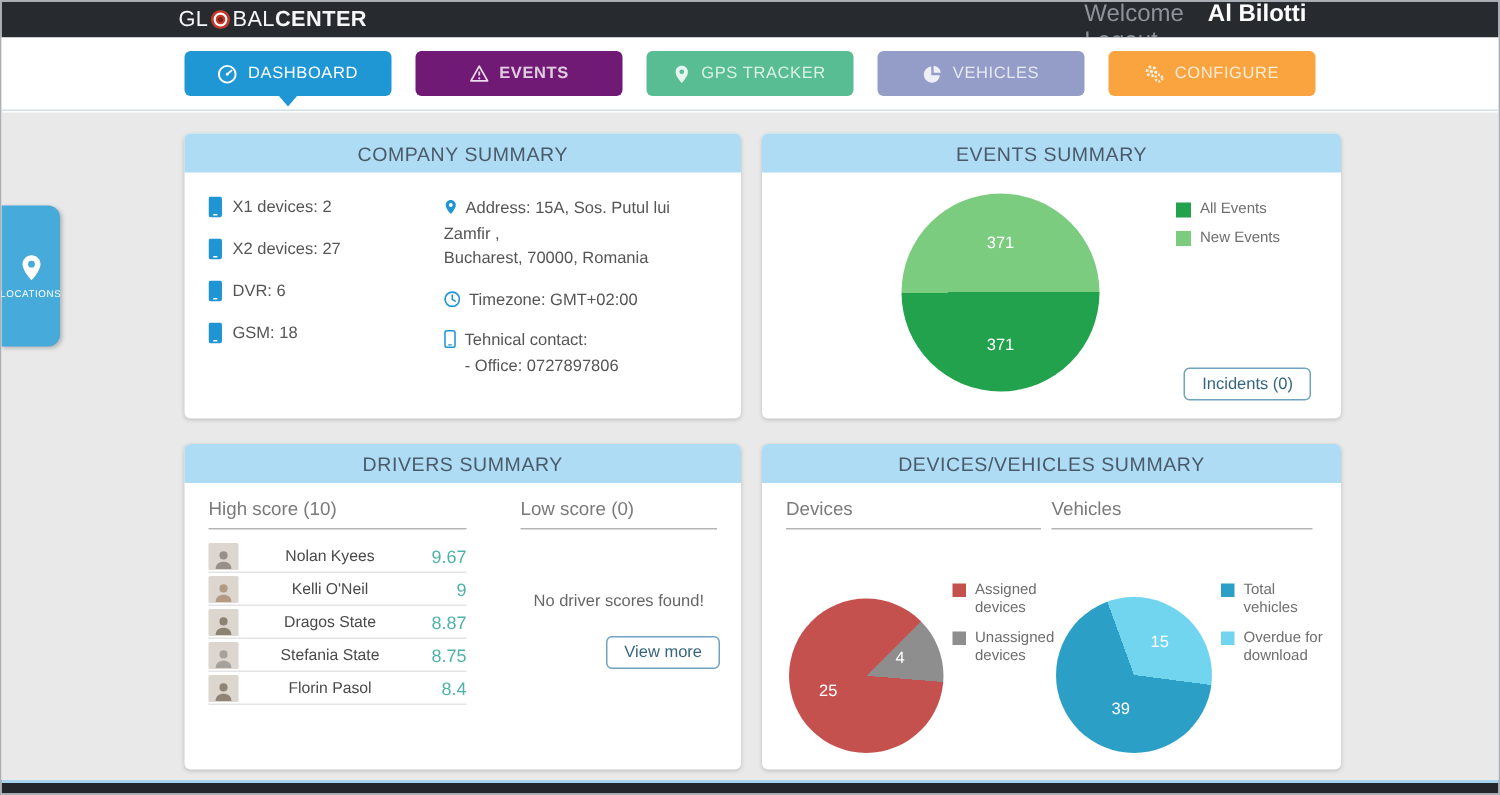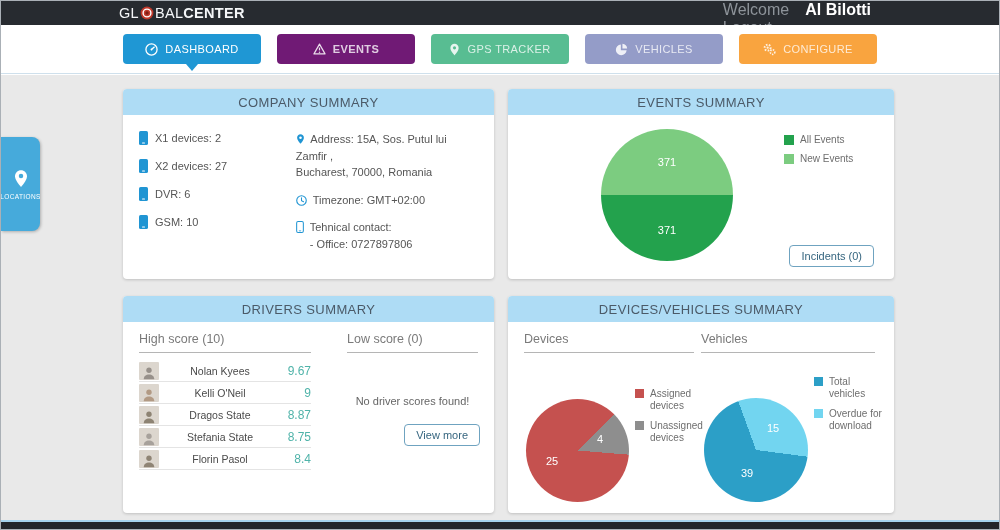--- a/index.html
+++ b/index.html
@@ -145,21 +145,21 @@
   .no-scores { text-align:center; margin-top:42px; font-size:11px; color:#666; }
 
   
   .devices-body { position:relative; height:191px; }
   .dv-col { position:absolute; top:10px; }
   .dv-col-devices  { left:16px;  width:170px; }
   .dv-col-vehicles { left:193px; width:174px; }
   .pie-devices  { left:18px;  top:77px; width:103px; height:103px; }
   .pie-vehicles { left:196px; top:76px; width:104px; height:104px; }
   .legend-devices  { left:127px; top:66px; width:66px; gap:9px; }
-  .legend-vehicles { left:306px; top:54px; width:74px; gap:9px; }
+  .legend-vehicles { left:306px; top:66px; width:74px; gap:9px; }
   .legend-sm .legend-swatch { width:9px; height:9px; }
   .legend-sm { font-size:9.5px; }
   .lbl-25 { left:20px; top:56px; }
   .lbl-4  { left:71px; top:34px; }
   .lbl-31 { left:37px; top:69px; }
   .lbl-15 { left:63px; top:24px; }
 </style>
 </head>
 <body>
 
@@ -289,21 +289,21 @@
             </span>
           <span>DVR: 6</span>
         </div>
         <div class="citem">
           <span style="display:inline-flex">
               <svg width="9" height="14" viewBox="0 0 9 14">
                 <rect x="0" y="0" width="9" height="14" rx="1.6" fill="#2095d3"></rect>
                 <rect x="3" y="11.6" width="3" height="1" rx=".5" fill="#fff"></rect>
               </svg>
             </span>
-          <span>GSM: 10</span>
+          <span>GSM: 18</span>
         </div>
       </div>
       <div class="company-right">
         <p>
           <span style="display:inline-flex;vertical-align:-2px">
               <svg width="9" height="12" viewBox="0 0 12 14">
                 <path d="M6 .8C3.5.8 1.5 2.8 1.5 5.3c0 3.3 4.5 8 4.5 8s4.5-4.7 4.5-8C10.5 2.8 8.5.8 6 .8z" fill="#2095d3"></path>
                 <circle cx="6" cy="5.2" r="1.7" fill="#fff"></circle>
               </svg>
             </span>

